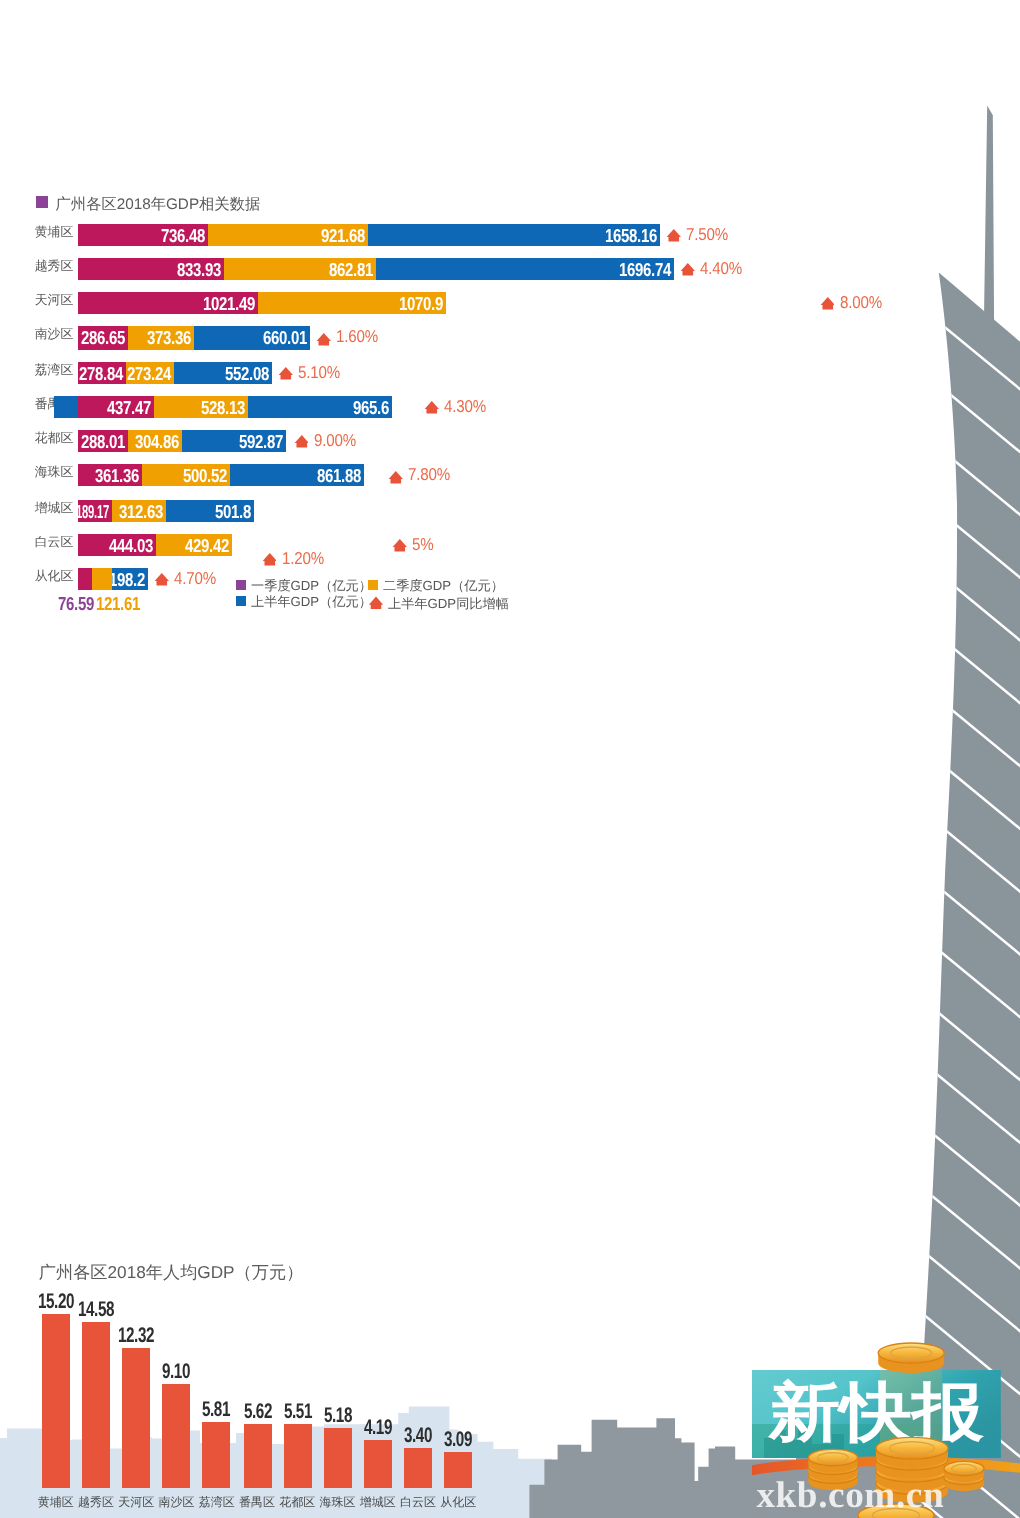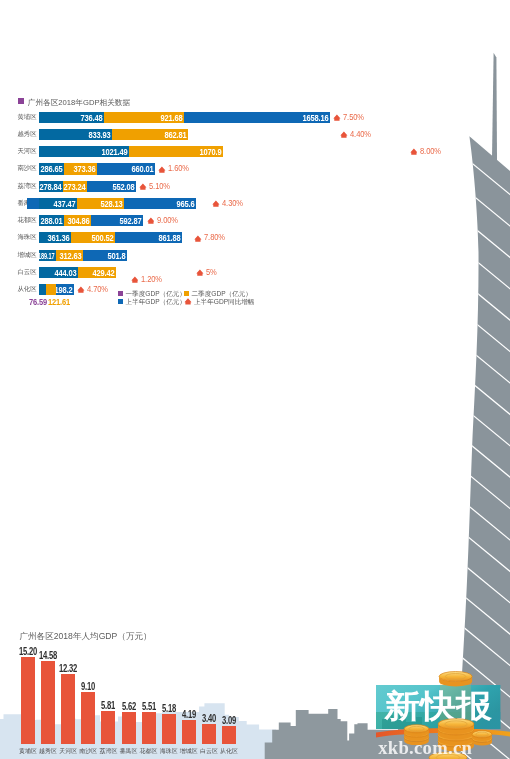--- a/index.html
+++ b/index.html
@@ -19,21 +19,21 @@
   #c1-title .sw{display:inline-block;width:6.6px;height:6.5px;background:#8b4397;
                 margin-right:3.4px;vertical-align:0px;}
   .c1row{position:absolute;left:0;height:11px;}
   .c1lab{position:absolute;right:0;top:-1px;width:24px;text-align:right;font-size:6.45px;
          color:#585858;line-height:11px;white-space:nowrap;letter-spacing:-0.05px;}
   .seg{position:absolute;top:0;height:11.2px;overflow:hidden;}
   .seg span{position:absolute;right:1.5px;top:0;line-height:11.2px;font-size:9.4px;
             font-weight:bold;color:#fff;white-space:nowrap;letter-spacing:-.2px;
             transform:scaleX(0.8);transform-origin:100% 50%;
             font-family:"Liberation Sans","DejaVu Sans",sans-serif;}
-  .q1{background:#0369a1;}
+  .q1{background:#be185d;}
   .q2{background:#f0a000;}
   .h1b{background:#0e68b5;}
   .pct{position:absolute;top:0;line-height:11.4px;font-size:8.6px;color:#ea6a4a;
        white-space:nowrap;font-weight:normal;letter-spacing:-0.1px;
        transform:scaleX(0.88);transform-origin:0 50%;}
   .uparrow{position:absolute;top:2.4px;left:0;width:7.8px;height:7.4px;}
   .below{position:absolute;font-size:9.4px;font-weight:bold;line-height:10px;white-space:nowrap;
          transform:scaleX(0.8);transform-origin:0 50%;letter-spacing:-.2px;}
 
   
@@ -115,20 +115,23 @@
           </div>
           <div style="position:absolute;left:333.42px;top:0;height:11px;width:60px;text-align:right;">
             <svg class="uparrow" viewBox="0 0 10 9">
               <path d="M5 0.4 L9.6 5.6 L8.4 5.6 L8.4 8.4 L1.6 8.4 L1.6 5.6 L0.4 5.6 Z" fill="#e8543a"></path>
             </svg>
             <span class="pct" style="left:10px;">7.50%</span>
           </div>
         </div>
         <div class="c1row" style="top: 128.84px; left: 0px; width: 510px;">
           <div class="c1lab" style="left:11px;width:25.6px;">越秀区</div>
+          <div class="seg h1b" style="left:39px;width:297.69px;">
+            <span>1696.74</span>
+          </div>
           <div class="seg q2" style="left:112.16px;width:75.69px;">
             <span style="transform:scaleX(0.8)">862.81</span>
           </div>
           <div class="seg q1" style="left:39px;width:73.16px;">
             <span style="transform:scaleX(0.800)">833.93</span>
           </div>
           <div style="position:absolute;left:340.19px;top:0;height:11px;width:60px;">
             <svg class="uparrow" viewBox="0 0 10 9">
               <path d="M5 0.4 L9.6 5.6 L8.4 5.6 L8.4 8.4 L1.6 8.4 L1.6 5.6 L0.4 5.6 Z" fill="#e8543a"></path>
             </svg>

